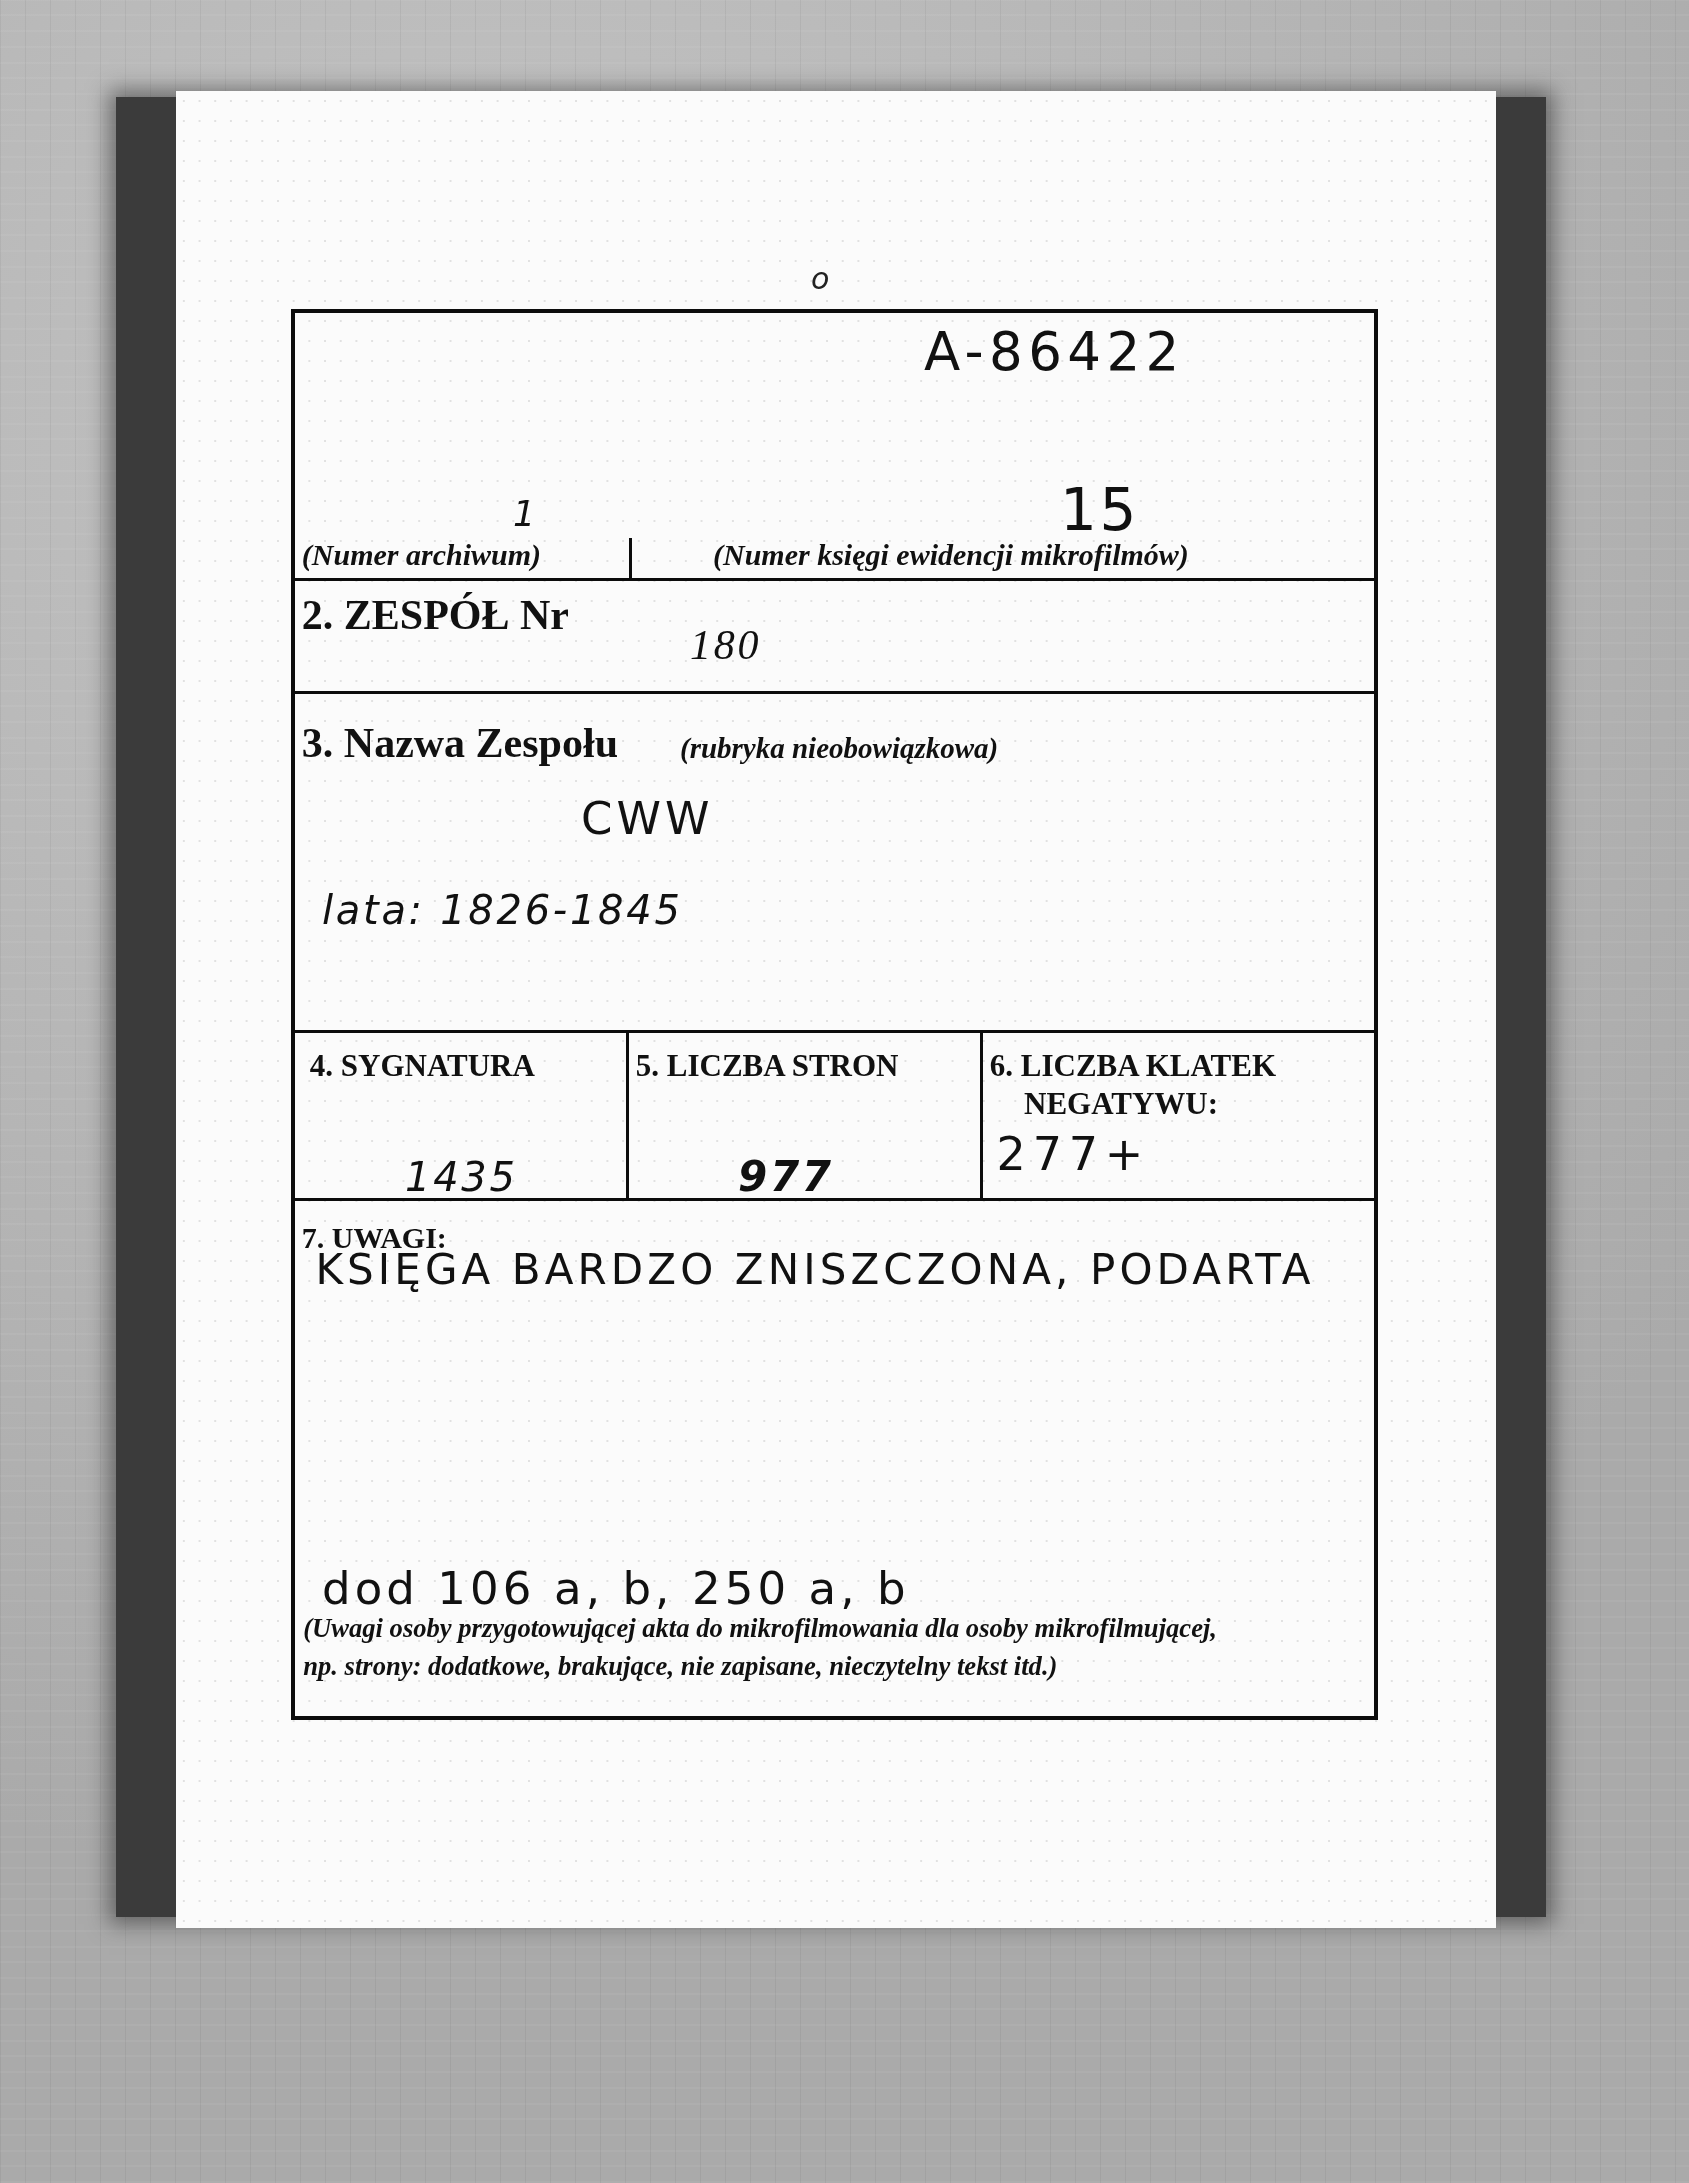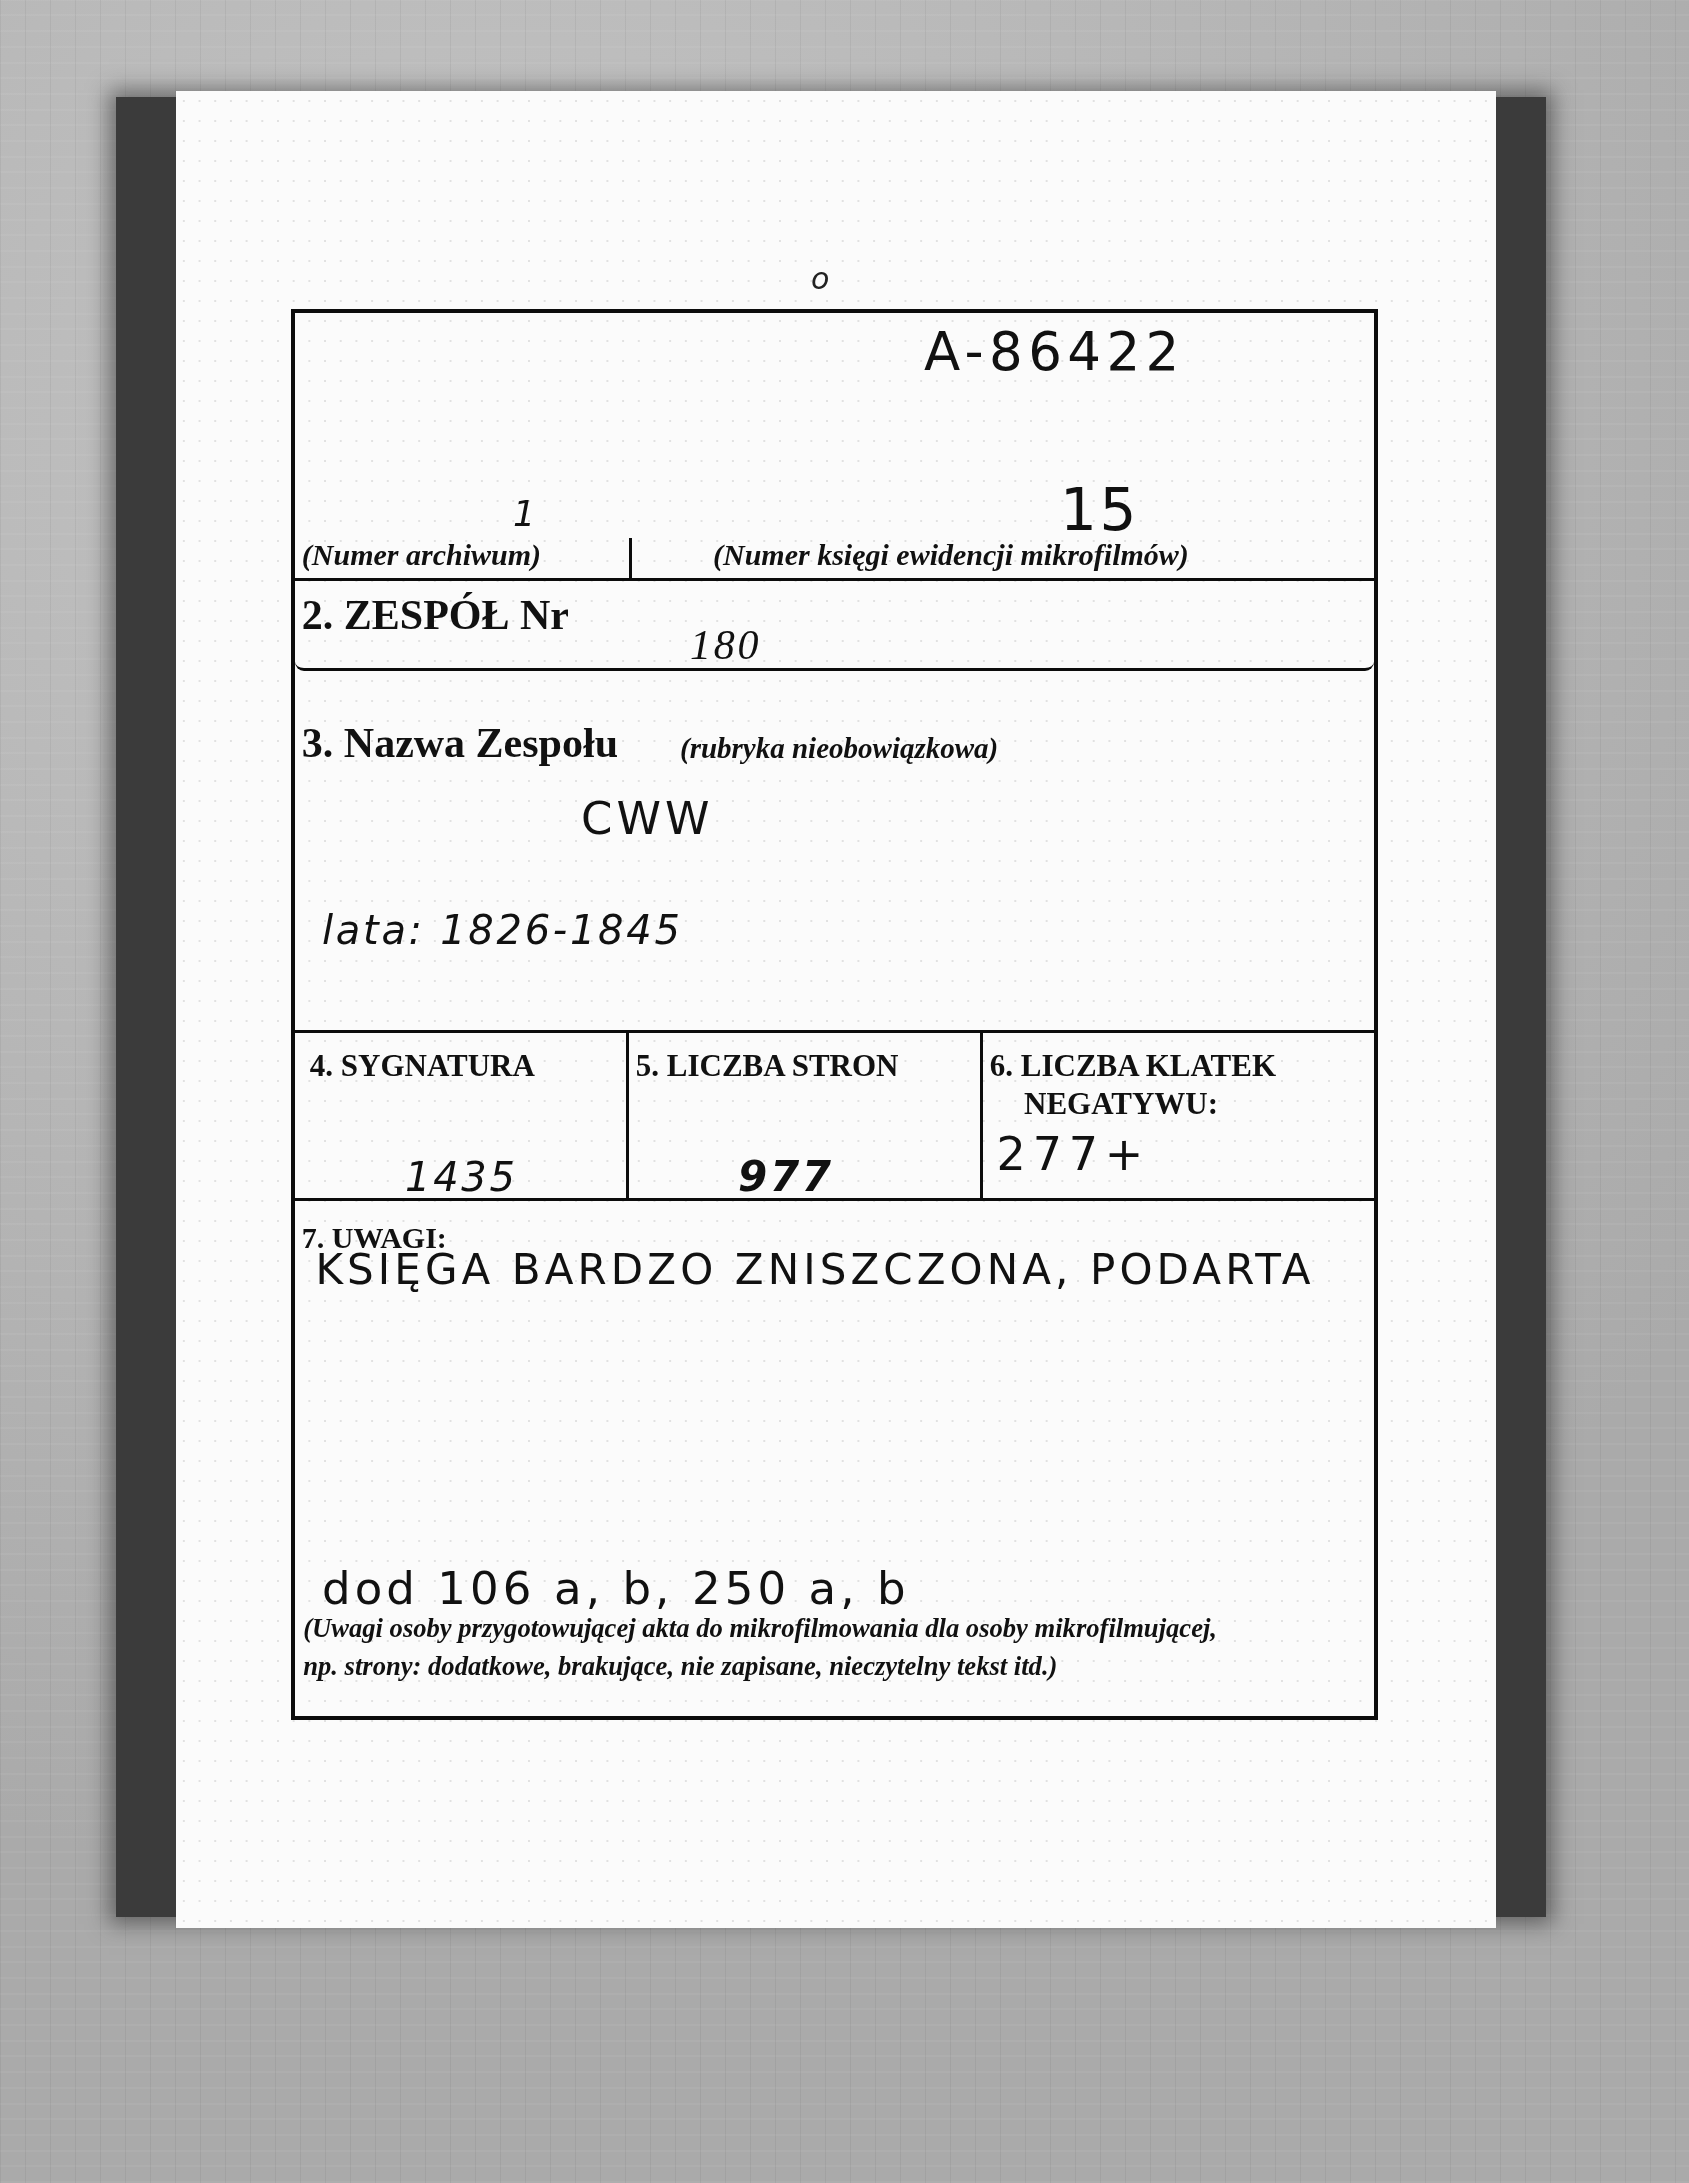--- a/index.html
+++ b/index.html
@@ -28,21 +28,21 @@
   .mark-o {
     position:absolute; left:811px; top:262px;
     font-family:"DejaVu Sans", sans-serif; font-size:30px; font-style:italic; color:#222;
   }
   .form {
     position:absolute; left:291px; top:309px; width:1087px; height:1411px;
     border:4.1px solid #0c0c0c; box-sizing:border-box;
   }
   .row { position:absolute; left:0; right:0; border-bottom:3.4px solid #0c0c0c; box-sizing:border-box; }
   .r1 { top:0; height:268px; }
-  .r2 { top:268px; height:90px;border-radius:9px; }
+  .r2 { top:268px; height:113px; }
   .r3 { top:390px; height:330px; }
   .r4 { top:720px; height:168px; }
   .r7 { top:888px; bottom:0; border-bottom:none; height:auto; }
   .lbl-bold { font-weight:bold; position:absolute; white-space:nowrap; }
   .lbl-italic { font-style:italic; position:absolute; white-space:nowrap; }
   .hand {
     position:absolute; white-space:nowrap;
     font-family:"DejaVu Sans", sans-serif; font-style:italic; font-weight:normal;
     color:#111; letter-spacing:2.7px;
   }
@@ -74,21 +74,21 @@
 
   <div class="row r2">
     <div class="lbl-bold" style="left:6.8px; top:9.5px; font-size:42px;">2. ZESPÓŁ  Nr</div>
     <div class="hand" style="left:395px; top:40px; font-size:42px;font-family:Liberation Serif, serif;">180</div>
   </div>
 
   <div class="row r3">
     <div class="lbl-bold" style="left:6.8px; top:16.3px; font-size:42px;">3. Nazwa Zespołu</div>
     <div class="lbl-italic" style="left:385px; top:29px; font-size:29px; font-weight:bold;">(rubryka nieobowiązkowa)</div>
     <div class="hand" style="left:286px; top:89px; font-size:45px; font-style:normal; letter-spacing:4.1px;">CWW</div>
-    <div class="hand" style="left:27px; top:184px; font-size:40px;margin-top:20px;">lata: 1826-1845</div>
+    <div class="hand" style="left:27px; top:184px; font-size:40px;">lata: 1826-1845</div>
   </div>
 
   <div class="row r4">
     <div class="cell" style="left:8px; width:331px;">
       <div class="lbl-bold" style="left:6.8px; top:15px; font-size:31px;">4. SYGNATURA</div>
       <div class="hand" style="left:102px; top:121px; font-size:40px;">1435</div>
     </div>
     <div class="cell" style="left:331px; width:416px;">
       <div class="lbl-bold" style="left:6.8px; top:15px; font-size:31px;">5. LICZBA  STRON</div>
       <div class="hand" style="left:109px; top:119px; font-size:42px; font-weight:bold;">977</div>

